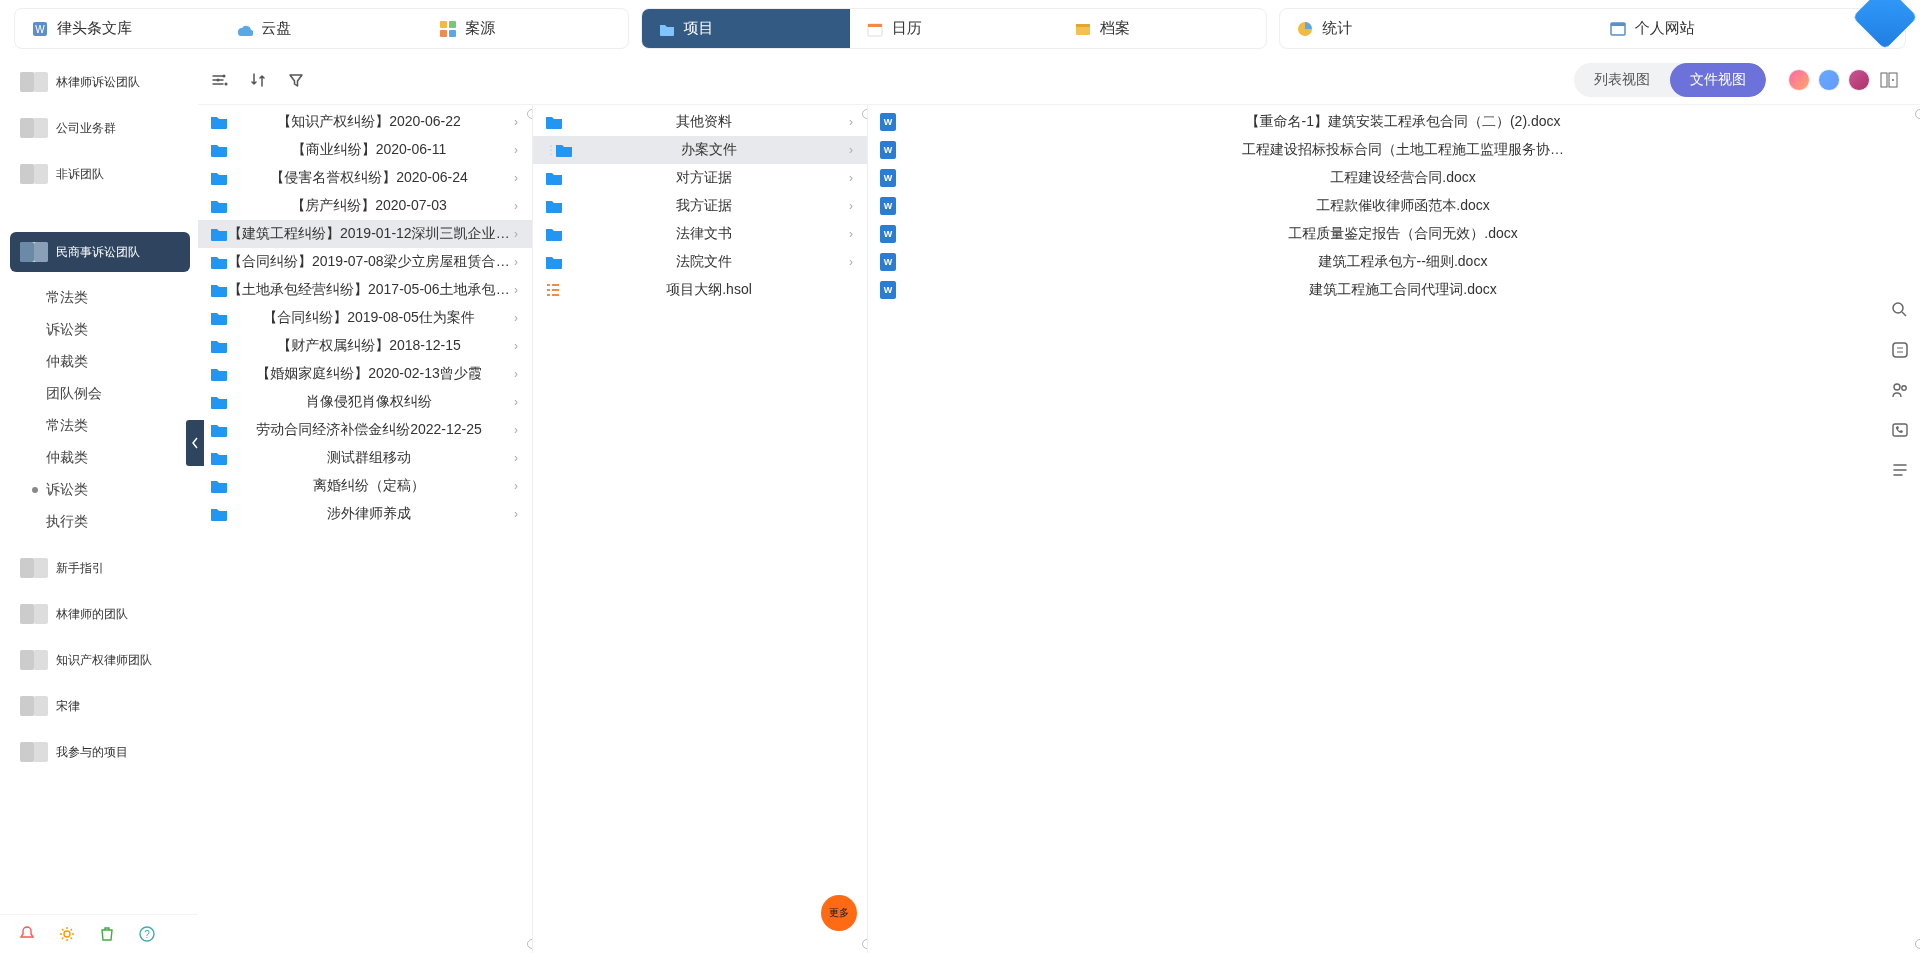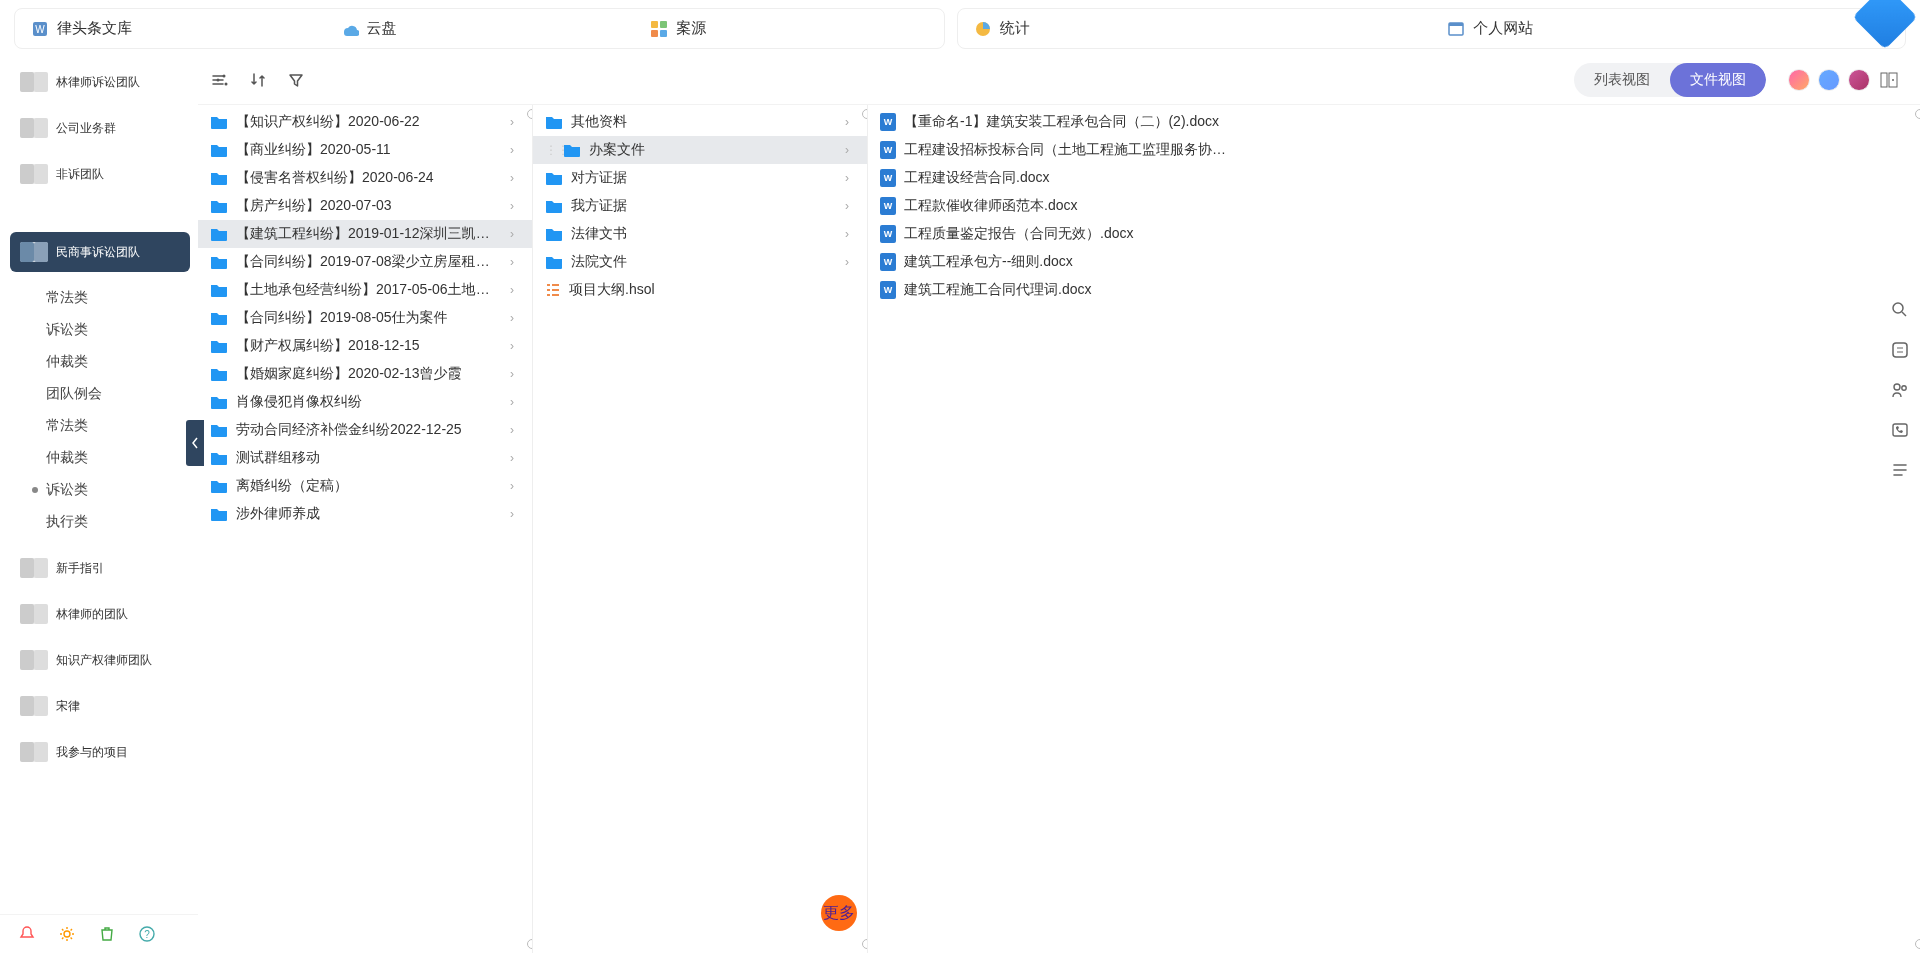--- a/index.html
+++ b/index.html
@@ -48,37 +48,37 @@
 .side-footer { position:fixed; bottom:0; left:0; width:198px; display:flex; gap:22px; padding:10px 18px; background:#fff; border-top:1px solid #f3f3f3;}
 .side-footer .fi{width:18px;height:18px;cursor:pointer;}
 
 
 .collapse-handle { position: absolute; left: 186px; top: 420px; width: 18px; height: 46px; background: #2f455f; border-radius: 3px 0 0 3px; display:flex;align-items:center;justify-content:center;color:#fff;cursor:pointer;z-index:5;}
 
 
 .columns { flex: 1; display: flex; overflow: hidden; border-top:1px solid #f2f2f2; margin-top:-4px;}
 .col { width: 335px; border-right: 1px solid #eee; overflow-y: auto; position:relative; padding:3px 0;}
 .col:last-child{flex:1;border-right:none;}
-.row { display: flex; align-items: center; gap: 8px; padding: 5px 10px 5px 12px; cursor: pointer; position:relative;}
+.row { display: flex; align-items: center; padding: 5px 10px 5px 12px; cursor: pointer; position:relative;text-align:center;}
 .row.selected { background: #e7e9ec; }
 .row .fic { width: 18px; height: 14px; flex-shrink:0;}
 .row .doc-ic{width:16px;height:18px;flex-shrink:0;background:#2b7cd3;border-radius:2px;position:relative;display:flex;align-items:center;justify-content:center;}
 .row .doc-ic::after{content:"W";color:#fff;font-size:9px;font-weight:bold;}
 .row .list-ic{width:16px;height:16px;flex-shrink:0;}
 .row .txt { flex: 1; white-space: nowrap; overflow: hidden; text-overflow: ellipsis; font-size: 14px; color:#333;}
 .row .chev { width: 12px; color: #aaa; font-size: 12px;}
 .row .drag { width:10px; color:#ccc; font-size:12px; visibility:hidden;}
 .row:hover .drag, .row.selected .drag{visibility:visible;}
 .col-handle{position:absolute;right:-6px;width:12px;display:flex;align-items:center;justify-content:center;}
 .col-handle.top{top:4px;}
 .col-handle.bot{bottom:4px;}
 .col-handle .ring{width:10px;height:10px;border:1px solid #bbb;border-radius:50%;}
 
 
-.more-btn{position:absolute;bottom:22px;right:10px;width:36px;height:36px;border-radius:50%;background:#ff6a13;color:#4c1d95;display:flex;align-items:center;justify-content:center;font-size:16px;cursor:pointer;}
+.more-btn{position:absolute;bottom:22px;right:10px;width:36px;height:36px;border-radius:50%;background:#ff6a13;color:#0f172a;display:flex;align-items:center;justify-content:center;font-size:10px;cursor:pointer;}
 
 
 .right-rail{position:fixed;right:0;top:300px;width:40px;display:flex;flex-direction:column;gap:20px;align-items:center;color:#666;}
 .right-rail .ri{width:20px;height:20px;cursor:pointer;display:flex;align-items:center;justify-content:center;}
 
 
 .cube-corner{position:fixed;top:-6px;right:12px;width:46px;height:46px;transform:rotate(45deg);background:linear-gradient(135deg,#34a0ff,#1f7de0);border-radius:6px;z-index:10;}
 
 
 .sidebar-wrap{position:absolute;top:58px;left:0;bottom:0;width:198px;background:#fff;z-index:3;}
@@ -113,20 +113,48 @@
     <div class="nav-tab">
         <span class="ic">
           <svg width="18" height="18">
             <rect x="1" y="1" width="7" height="7" rx="1" fill="#f4b942"></rect>
             <rect x="10" y="1" width="7" height="7" rx="1" fill="#7cc576"></rect>
             <rect x="1" y="10" width="7" height="7" rx="1" fill="#f08b4a"></rect>
             <rect x="10" y="10" width="7" height="7" rx="1" fill="#5aa9e6"></rect>
           </svg>
         </span>
         <span>案源</span>
+      </div>
+  </div>
+  <div class="nav-group">
+    <div class="nav-tab active">
+        <span class="ic">
+          <svg width="18" height="18">
+            <path d="M2 5h5l2 2h7v8a1 1 0 0 1-1 1H3a1 1 0 0 1-1-1V5z" fill="#7fc4ff"></path>
+          </svg>
+        </span>
+        <span>项目</span>
+      </div>
+    <div class="nav-tab">
+        <span class="ic">
+          <svg width="18" height="18">
+            <rect x="2" y="4" width="14" height="12" rx="1" fill="#fff" stroke="#ddd"></rect>
+            <rect x="2" y="4" width="14" height="3" fill="#f08b4a"></rect>
+          </svg>
+        </span>
+        <span>日历</span>
+      </div>
+    <div class="nav-tab">
+        <span class="ic">
+          <svg width="18" height="18">
+            <rect x="2" y="4" width="14" height="11" rx="1" fill="#f4c04e"></rect>
+            <rect x="2" y="4" width="14" height="3" fill="#e0a830"></rect>
+          </svg>
+        </span>
+        <span>档案</span>
       </div>
   </div>
   <div class="nav-group">
     <div class="nav-tab">
         <span class="ic">
           <svg width="18" height="18">
             <circle cx="9" cy="9" r="7" fill="#f4b942"></circle>
             <path d="M9 9V2a7 7 0 0 1 7 7z" fill="#5aa9e6"></path>
           </svg>
         </span>
@@ -334,21 +362,21 @@
           </span>
           <span class="txt">【知识产权纠纷】2020-06-22</span>
           <span class="chev">›</span>
         </div>
         <div class="row">
           <span class="fic">
             <svg width="18" height="14">
               <path d="M1 2h6l2 2h8v9a1 1 0 0 1-1 1H2a1 1 0 0 1-1-1V2z" fill="#2196f3"></path>
             </svg>
           </span>
-          <span class="txt">【商业纠纷】2020-05-11</span>
+          <span class="txt">【商业纠纷】2020-06-11</span>
           <span class="chev">›</span>
         </div>
         <div class="row">
           <span class="fic">
             <svg width="18" height="14">
               <path d="M1 2h6l2 2h8v9a1 1 0 0 1-1 1H2a1 1 0 0 1-1-1V2z" fill="#2196f3"></path>
             </svg>
           </span>
           <span class="txt">【侵害名誉权纠纷】2020-06-24</span>
           <span class="chev">›</span>

